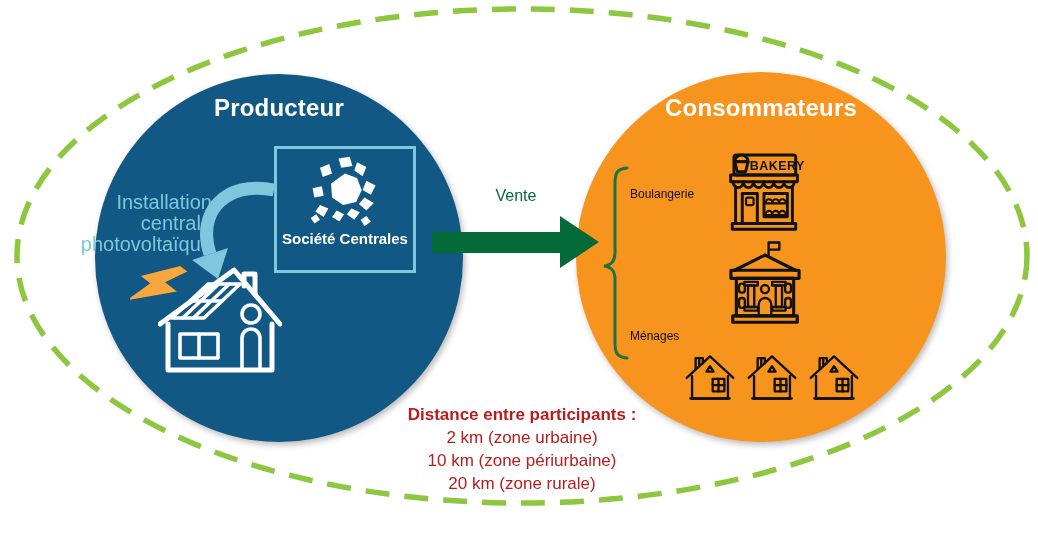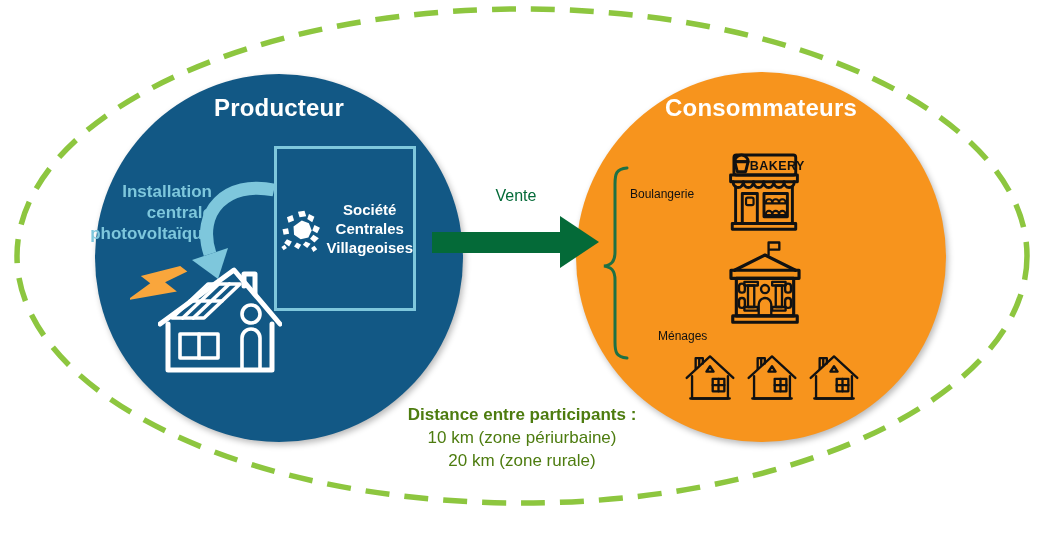--- a/index.html
+++ b/index.html
@@ -12,39 +12,39 @@
   .outer-ellipse{fill:none;stroke:var(--outer-dashed,#8DC63F);stroke-width:5.5;stroke-dasharray:24 15}
 
   .circle{position:absolute;border-radius:50%;box-shadow:2px 3px 6px rgba(0,0,0,.28)}
   .producer-circle{left:95px;top:74px;width:368px;height:368px;background:var(--producer-circle,#125885)}
   .consumers-circle{left:576px;top:72px;width:370px;height:370px;background:var(--consumer-circle,#F7941D)}
 
   .group-title{position:absolute;color:#fff;font-size:24px;font-weight:bold;text-align:center;letter-spacing:.2px}
   .producer-title{left:95px;top:94px;width:368px}
   .consumers-title{left:576px;top:94px;width:370px}
 
-  .installation-label{position:absolute;left:58px;top:181px;width:154px;text-align:right;
-    color:var(--accent-light-blue,#7EC7DC);font-weight:bold;font-size:17px;line-height:21px}
-
-  .scv-box{position:absolute;left:274px;top:146px;width:142px;height:165px;
-    border:3px solid var(--accent-light-blue,#7EC7DC);display:flex;align-items:center}
+  .installation-label{position:absolute;left:58px;top:192px;width:154px;text-align:right;
+    color:var(--accent-light-blue,#7EC7DC);font-weight:normal;font-size:20px;line-height:21px}
+
+  .scv-box{position:absolute;left:274px;top:146px;width:142px;height:127px;
+    border:3px solid var(--accent-light-blue,#7EC7DC);display:flex;flex-direction:column;align-items:center}
   .scv-logo{margin-top:4px}
   .scv-name{color:#fff;font-weight:bold;font-size:15px;line-height:19px;text-align:center}
 
   .vente-label{position:absolute;left:440px;top:185px;width:152px;text-align:center;
     color:var(--sale-arrow-green,#046A38);font-weight:normal;font-size:16px;line-height:21px}
 
   .consumer-item-label{position:absolute;color:#111;font-size:12px;line-height:21px}
   .label-boulangerie{left:630px;top:184px}
   .label-batiments{left:630px;top:252px}
-  .label-menages{left:658px;top:326px}
+  .label-menages{left:630px;top:326px}
 
   .houses-row{position:absolute;left:684px;top:348px;display:flex;gap:10px}
 
-  .distance-block{position:absolute;left:362px;top:403px;width:320px;text-align:center;color:#4d7c0f;
+  .distance-block{position:absolute;left:362px;top:403px;width:320px;text-align:center;color:#b91c1c;
     font-size:17px;line-height:23px}
   .distance-title{font-weight:bold}
 
   .outline{fill:none;stroke:#111;stroke-width:3.5;stroke-linejoin:round;stroke-linecap:round}
   .outline-thin{fill:none;stroke:#111;stroke-width:2.6;stroke-linejoin:round;stroke-linecap:round}
   .white-outline{fill:none;stroke:#fff;stroke-width:5;stroke-linejoin:round;stroke-linecap:round}
   .white-outline-thin{fill:none;stroke:#fff;stroke-width:3.6;stroke-linejoin:round;stroke-linecap:round}
   .logo-shape{fill:#fff}
   .bolt-shape{fill:var(--bolt-yellow,#F9A63C)}
   .flow-arrow-shape{fill:var(--sale-arrow-green,#046A38)}
@@ -84,21 +84,20 @@
       <polygon class="logo-shape" points="52,60 61,64 55,72 47,66"></polygon>
       <polygon class="logo-shape" points="36,62 44,66 39,74 31,69"></polygon>
       <polygon class="logo-shape" points="18,56 27,60 22,69 13,63"></polygon>
       <polygon class="logo-shape" points="10,38 20,36 22,46 12,48"></polygon>
       <polygon class="logo-shape" points="18,16 28,12 31,22 21,26"></polygon>
       <polygon class="logo-shape" points="8,70 14,66 18,72 12,76"></polygon>
       <polygon class="logo-shape" points="62,72 68,68 73,74 66,79"></polygon>
     </svg>
     <div class="scv-name">
       <div>Société Centrales</div>
-      <div>Villageoises</div>
     </div>
   </div>
 
   <svg class="abs" style="left:186px;top:176px" width="92" height="118" viewBox="0 0 92 118">
     <path class="curve-arrow" d="M88 14 C40 4 10 36 24 78"></path>
     <polygon class="curve-arrow-head" points="6,84 42,72 32,103"></polygon>
   </svg>
 
   <svg class="abs" style="left:130px;top:254px" width="58" height="64" viewBox="0 0 58 64">
     <path class="bolt-shape" transform="rotate(38 27 32)" d="M33 2 L8 34 H20 L12 62 L46 24 H31 L42 2 Z"></path>
@@ -201,17 +200,18 @@
       <path class="outline-thin" d="M9 31 V56 H49 V31"></path>
       <path class="outline-thin" d="M29 20 L33 26 H25 Z"></path>
       <rect class="outline-thin" x="32" y="34" width="13" height="14"></rect>
       <path class="outline-thin" d="M38.5 34 V48 M32 41 H45"></path>
       <path class="outline-thin" d="M7 56 H51"></path>
     </svg>
   </div>
 
   <div class="distance-block">
     <div class="distance-title">Distance entre participants :</div>
+    <div>2 km (zone urbaine)</div>
     <div>10 km (zone périurbaine)</div>
     <div>20 km (zone rurale)</div>
   </div>
 
 </div>
 
 </body></html>

